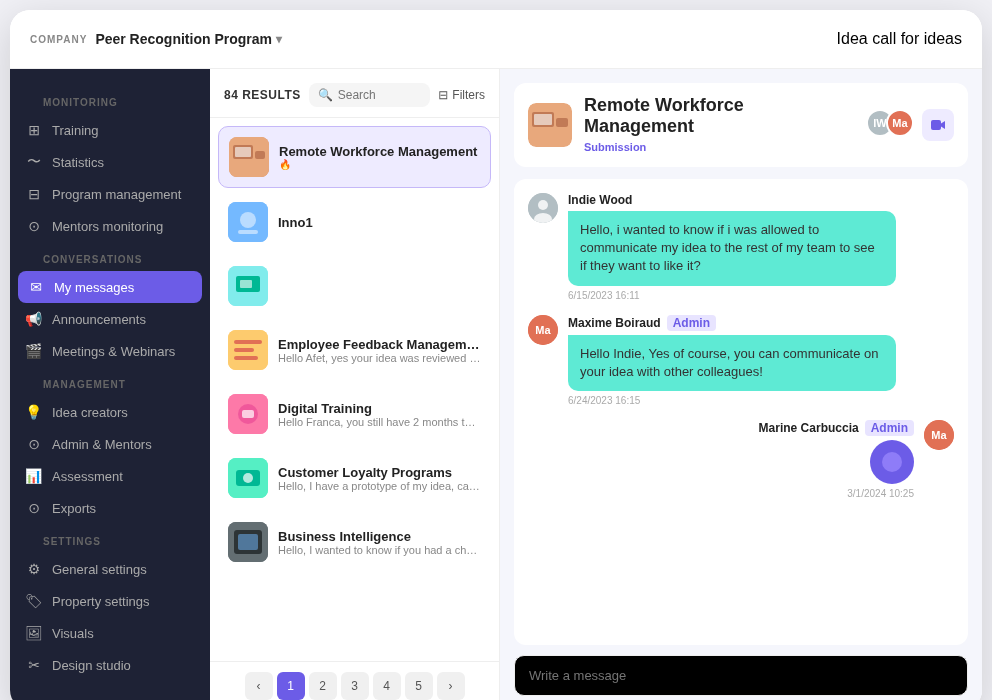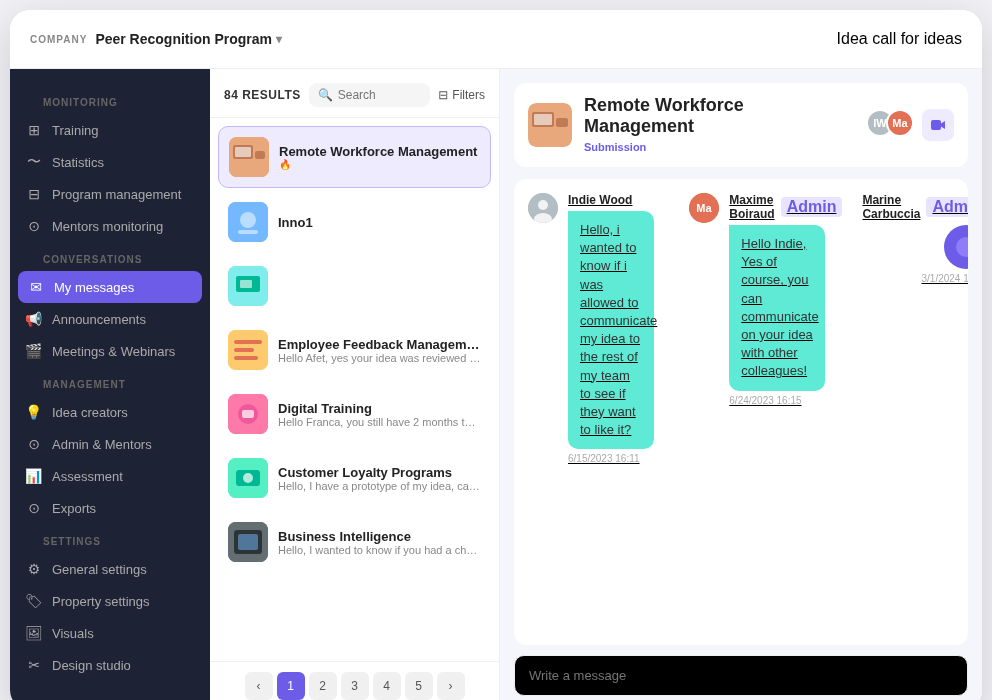--- a/index.html
+++ b/index.html
@@ -316,23 +316,22 @@
     }
     
     .chat-area {
       flex: 1;
       overflow-y: auto;
       background: #fff;
       border-radius: 12px;
       padding: 14px;
       margin-bottom: 10px;
       display: flex;
-      flex-direction: row;
-      gap: 20px;
-      text-decoration: underline;
+      flex-direction: column;
+      gap: 14px;
     }
     .chat-message {
       display: flex;
       gap: 10px;
     }
     .chat-message.right {
       flex-direction: row-reverse;
     }
     .chat-avatar {
       width: 30px;
@@ -351,21 +350,21 @@
     .chat-name {
       font-size: 12px;
       font-weight: 700;
       color: #222;
       margin-bottom: 4px;
       display: flex;
       align-items: center;
       gap: 6px;
     }
     .admin-badge {
-      font-size: 16px;
+      font-size: 12px;
       background: #e8e4ff;
       color: #6c5ce7;
       padding: 1px 6px;
       border-radius: 4px;
       font-weight: 600;
     }
     .chat-bubble {
       background: #5eead4;
       border-radius: 0 10px 10px 10px;
       padding: 10px 12px;

